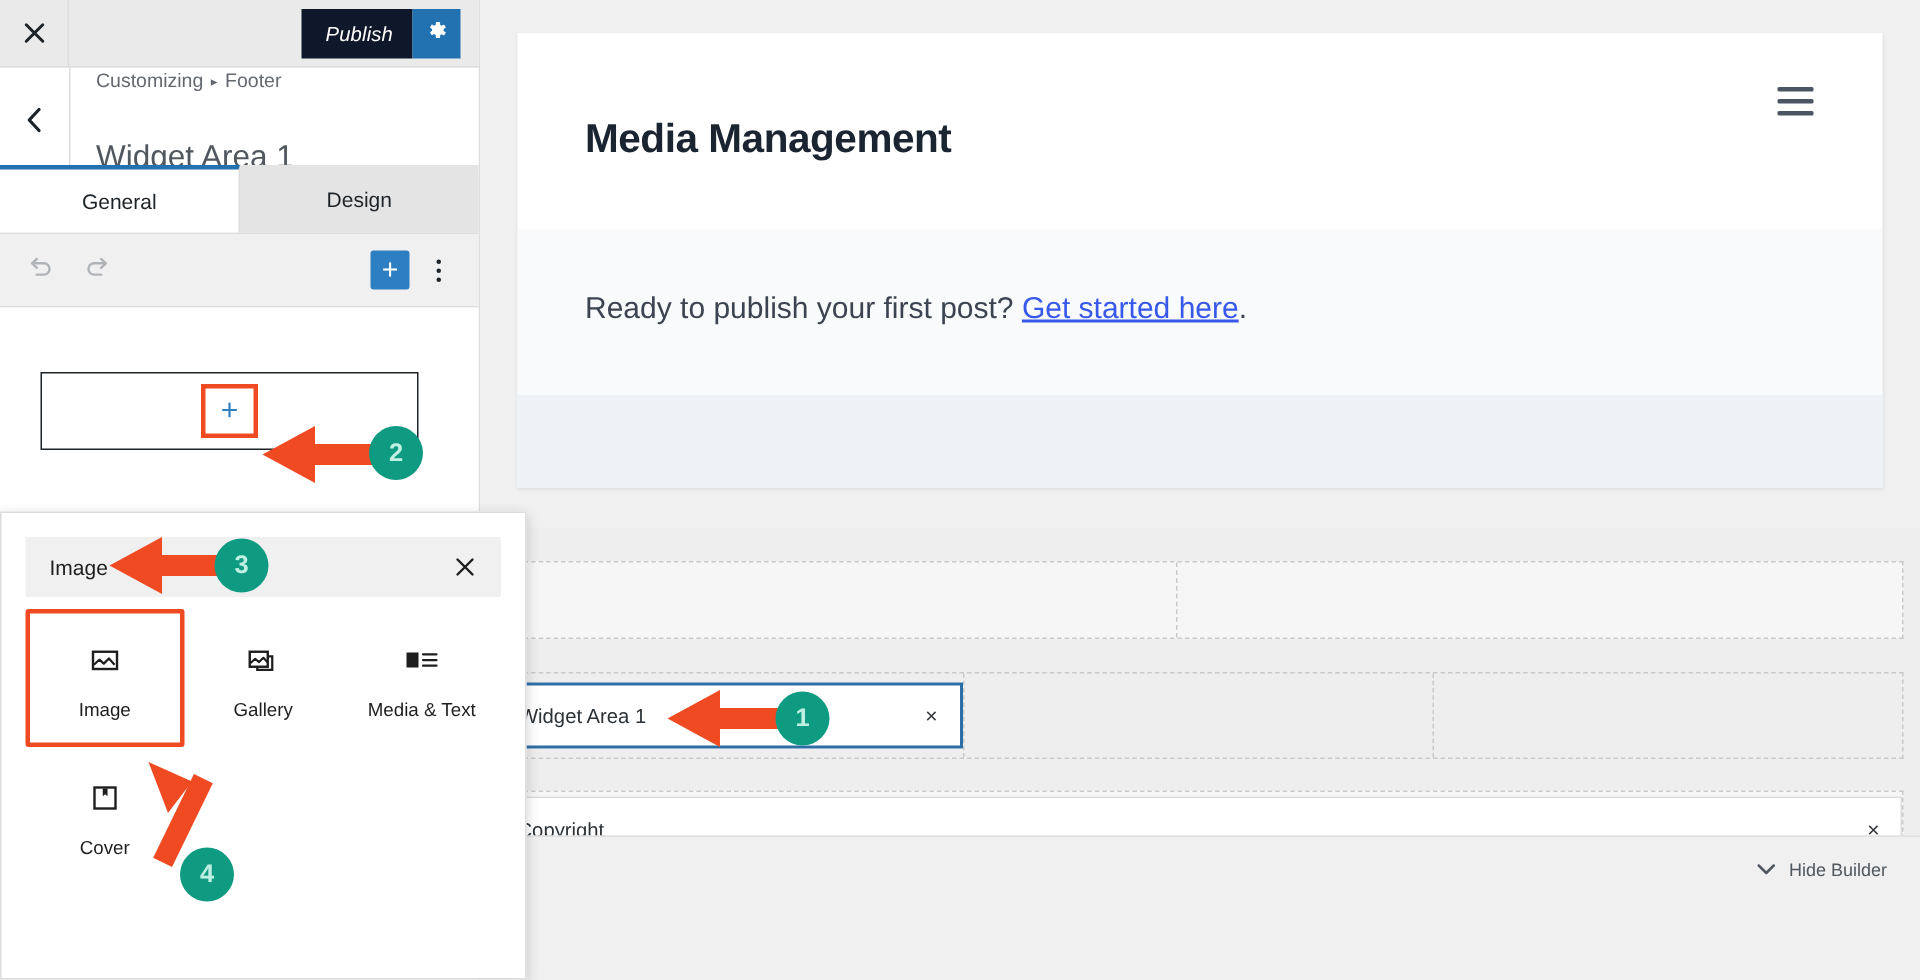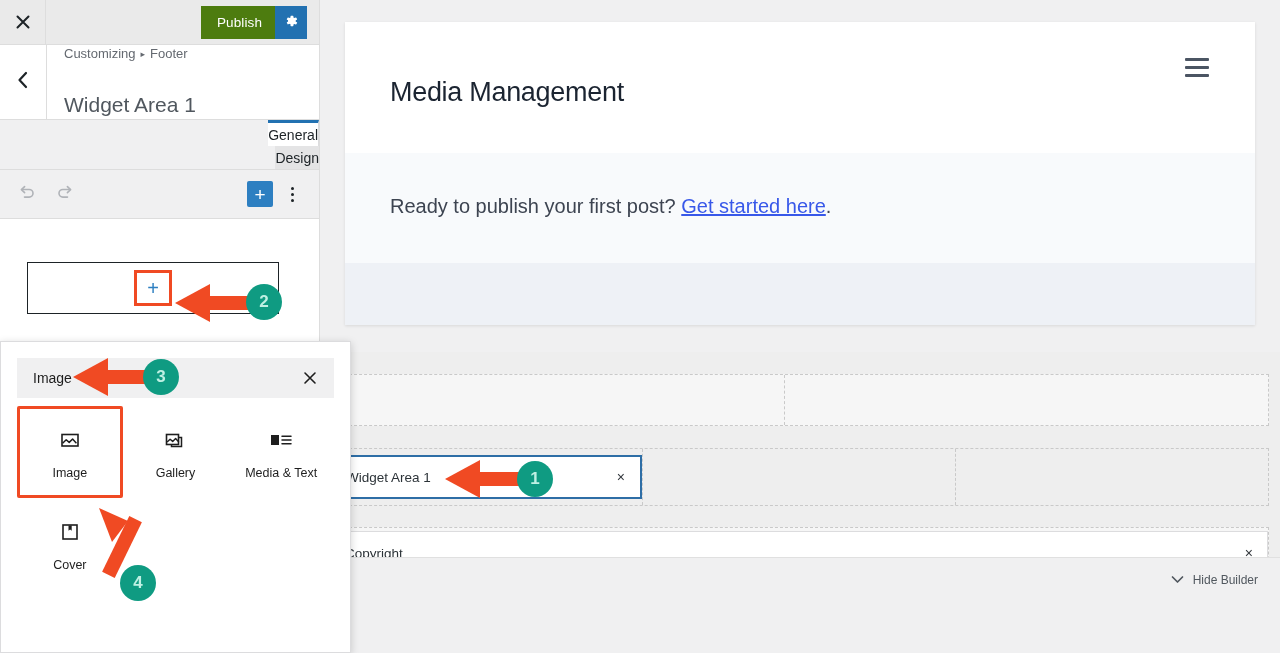--- a/index.html
+++ b/index.html
@@ -50,28 +50,29 @@
   .cz-close svg { display:block; }
   .cz-publish-wrap {
     position: absolute;
     right: 12px;
     top: 6px;
     display: flex;
     align-items: stretch;
     height: 33px;
   }
   .cz-publish {
-    background: #4d7c0f;
+    background: #0f172a;
     color: #fff;
     font-size: 13.5px;
     padding: 0 13px 0 16px;
     display: flex;
     align-items: center;
     cursor: pointer;
     letter-spacing: .1px;
+    font-style: italic;
   }
   .cz-gear {
     background: #2271b1;
     width: 32px;
     display: flex;
     align-items: center;
     justify-content: center;
     cursor: pointer;
   }
 
@@ -114,27 +115,26 @@
   }
   .cz-section-title {
     font-size: 21px;
     color: #50575e;
     font-weight: 400;
     line-height: 28px;
     margin-top: 2px;
   }
 
   .cz-tabsbar {
-    height: 50px;
+    height: 36px;
     background: #f0f0f1;
     display: flex;
     align-items: flex-end;
     box-sizing: border-box;
     border-bottom: 1px solid #ddd;
-    flex-direction: column;
   }
   .cz-tab {
     flex: 1;
     height: 45px;
     display: flex;
     align-items: center;
     justify-content: center;
     font-size: 14px;
     color: #1d2327;
     cursor: pointer;
@@ -362,21 +362,21 @@
     display: block;
     height: 3px;
     background: #4b5563;
     border-radius: 1px;
   }
   .site-title {
     position: absolute;
     left: 45px;
     top: 55px;
     font-size: 27px;
-    font-weight: normal;
+    font-weight: bold;
     color: #1b2431;
     letter-spacing: -.3px;
   }
   .site-body {
     background: #f8fafc;
     height: 110px;
     position: relative;
   }
   .site-paragraph {
     position: absolute;

